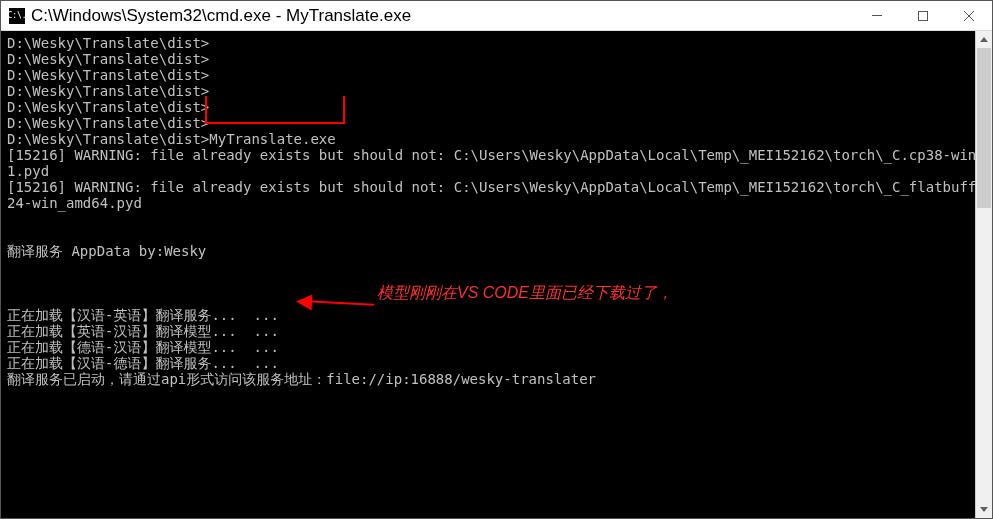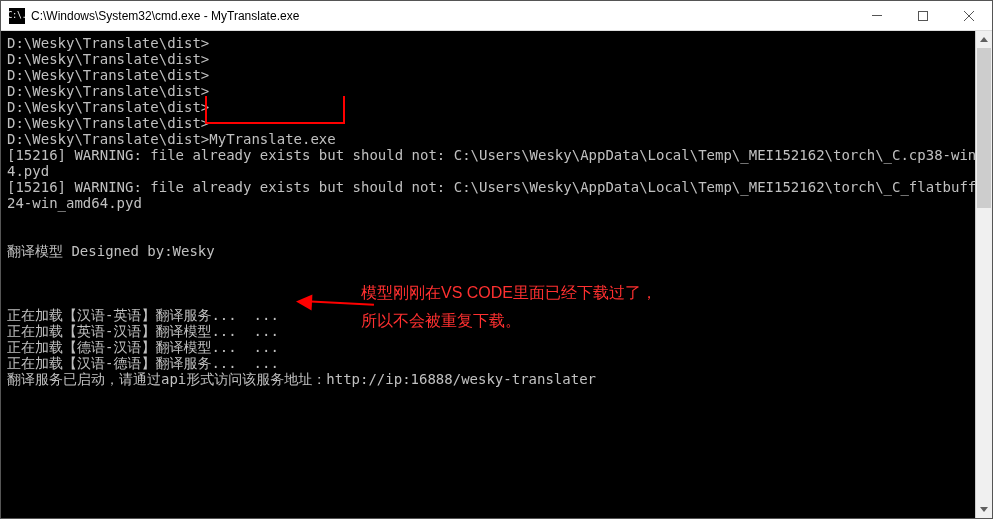--- a/index.html
+++ b/index.html
@@ -3,38 +3,38 @@
   <meta charset="utf-8">
   <style>
     * { margin: 0; padding: 0; box-sizing: border-box; }
     body { width: 993px; height: 519px; font-family: Consolas, 'Courier New', monospace; overflow: hidden; background: #000; }
     
     .window { width: 100%; height: 100%; display: flex; flex-direction: column; border: 1px solid #555; position: relative; }
     
     .titlebar { height: 30px; background: #fff; display: flex; align-items: center; padding: 0 0 0 8px; border-bottom: 1px solid #ddd; }
     .titlebar-icon { width: 16px; height: 16px; background: #000; margin-right: 6px; display: flex; align-items: center; justify-content: center; }
     .titlebar-icon-inner { color: #fff; font-size: 8px; font-family: Consolas, monospace; }
-    .titlebar-title { font-size: 12px; color: #000; font-family: 'Segoe UI', sans-serif; flex: 1; }
+    .titlebar-title { font-size: 17px; color: #000; font-family: 'Segoe UI', sans-serif; flex: 1; }
     .window-controls { display: flex; height: 100%; }
     .window-btn { width: 46px; height: 100%; display: flex; align-items: center; justify-content: center; color: #555; font-family: 'Segoe UI', sans-serif; }
     .min-icon { width: 10px; height: 1px; background: #555; }
     .max-icon { width: 10px; height: 10px; border: 1px solid #555; }
     .close-icon-svg { width: 10px; height: 10px; }
     
     .terminal { flex: 1; background: #000; color: #c0c0c0; font-size: 14px; line-height: 16px; padding: 4px 6px; overflow: hidden; white-space: pre; font-family: 'NSimSun', 'SimSun', Consolas, monospace; position: relative; }
     
     .highlight-box { position: absolute; border: 2px solid #ff0000; }
     .highlight-box.h1 { left: 204px; top: 95px; width: 140px; height: 28px; border-top: none; }
     
     .arrow { position: absolute; left: 295px; top: 293px; width: 80px; height: 20px; }
     .arrow-line { position: absolute; left: 10px; top: 8px; width: 68px; height: 2px; background: #ff0000; transform: rotate(3deg); }
     .arrow-head { position: absolute; left: 0; top: 0; width: 0; height: 0; border-top: 8px solid transparent; border-bottom: 8px solid transparent; border-right: 16px solid #ff0000; transform: rotate(3deg); }
     
     .annotation { position: absolute; color: #ff3030; font-size: 16px; font-family: 'Microsoft YaHei', 'SimHei', sans-serif; font-weight: 400; line-height: 28px; }
-    .annotation.a1 { left: 360px; top: 278px; }
+    .annotation.a1 { left: 376px; top: 278px; font-style: italic; }
     
     .scrollbar-v { position: absolute; right: 0; top: 30px; bottom: 0; width: 17px; background: #f0f0f0; border-left: 1px solid #ccc; }
     .scroll-arrow { width: 100%; height: 17px; display: flex; align-items: center; justify-content: center; background: #f0f0f0; }
     .scroll-triangle-up { width: 0; height: 0; border-left: 4px solid transparent; border-right: 4px solid transparent; border-bottom: 5px solid #606060; }
     .scroll-triangle-down { width: 0; height: 0; border-left: 4px solid transparent; border-right: 4px solid transparent; border-top: 5px solid #606060; }
     .scroll-thumb { position: absolute; left: 1px; right: 1px; top: 17px; height: 160px; background: #cdcdcd; }
   </style>
 </head>
 <body>
 
@@ -62,46 +62,45 @@
   </div>
 
   <div class="terminal"><span>D:\Wesky\Translate\dist&gt;</span>
 <span>D:\Wesky\Translate\dist&gt;</span>
 <span>D:\Wesky\Translate\dist&gt;</span>
 <span>D:\Wesky\Translate\dist&gt;</span>
 <span>D:\Wesky\Translate\dist&gt;</span>
 <span>D:\Wesky\Translate\dist&gt;</span>
 <span>D:\Wesky\Translate\dist&gt;MyTranslate.exe</span>
 <span>[15216] WARNING: file already exists but should not: C:\Users\Wesky\AppData\Local\Temp\_MEI152162\torch\_C.cp38-win_amd6</span>
-<span>4.pyd</span>
+<span>1.pyd</span>
 <span>[15216] WARNING: file already exists but should not: C:\Users\Wesky\AppData\Local\Temp\_MEI152162\torch\_C_flatbuffer.cp</span>
 <span>24-win_amd64.pyd</span>
 <span></span>
 <span></span>
-<span>翻译模型 Designed by:Wesky</span>
+<span>翻译服务 AppData by:Wesky</span>
 <span></span>
 <span></span>
 <span></span>
 <span>正在加载【汉语-英语】翻译服务...  ...</span>
 <span>正在加载【英语-汉语】翻译模型...  ...</span>
 <span>正在加载【德语-汉语】翻译模型...  ...</span>
 <span>正在加载【汉语-德语】翻译服务...  ...</span>
-<span>翻译服务已启动，请通过api形式访问该服务地址：http://ip:16888/wesky-translater</span>
+<span>翻译服务已启动，请通过api形式访问该服务地址：file://ip:16888/wesky-translater</span>
   </div>
 
   <div class="highlight-box h1"></div>
 
   <div class="arrow">
     <div class="arrow-head"></div>
     <div class="arrow-line"></div>
   </div>
 
   <div class="annotation a1">
     <div>模型刚刚在VS CODE里面已经下载过了，</div>
-    <div>所以不会被重复下载。</div>
   </div>
 
   <div class="scrollbar-v">
     <div class="scroll-arrow">
       <div class="scroll-triangle-up"></div>
     </div>
     <div class="scroll-thumb"></div>
     <div class="scroll-arrow" style="position:absolute;bottom:0;">
       <div class="scroll-triangle-down"></div>
     </div>

